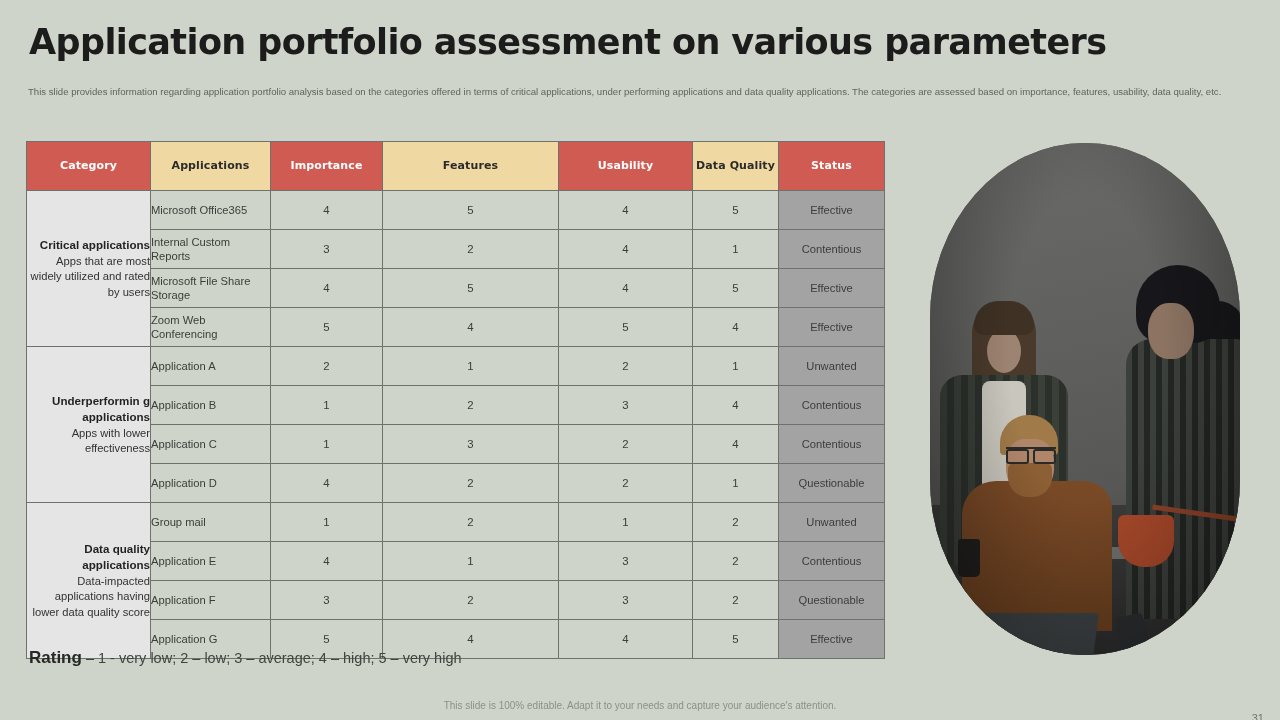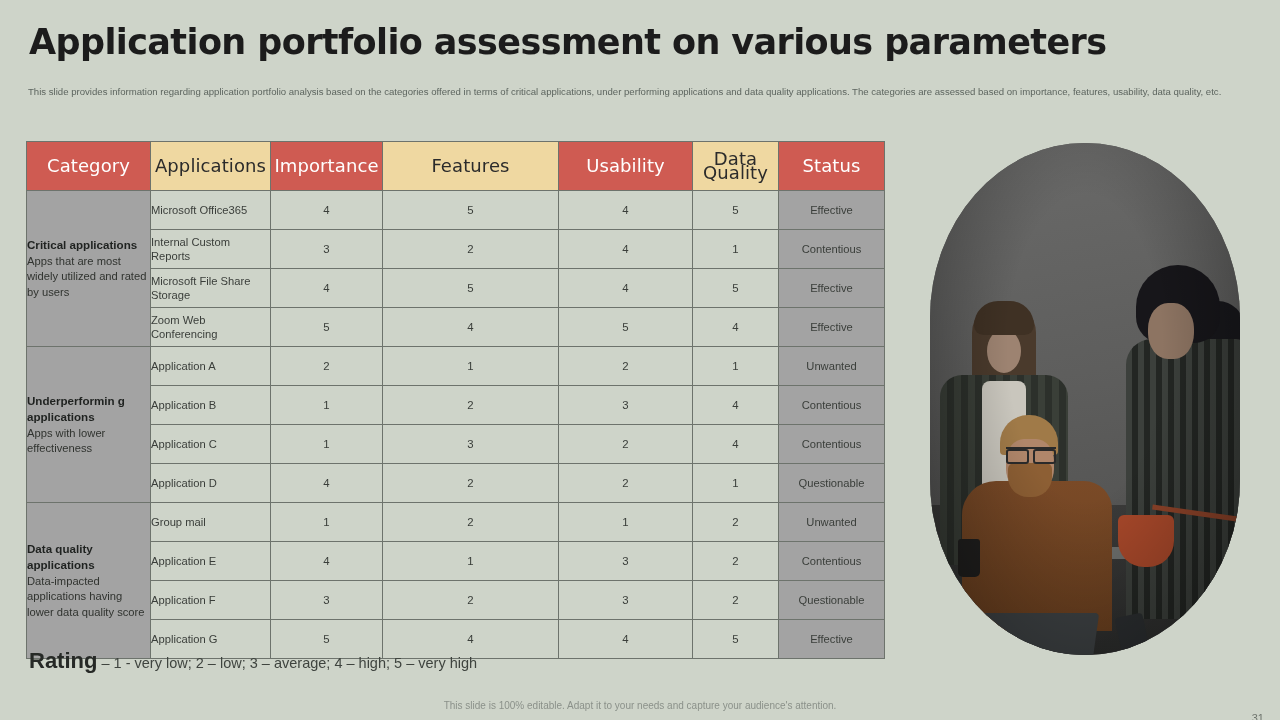--- a/index.html
+++ b/index.html
@@ -58,32 +58,32 @@
   }
   table.apt td, table.apt th {
     border: 1px solid #6d736c;
     padding: 0;
     vertical-align: middle;
   }
 
   thead th {
     height: 48px;
     font-family: "DejaVu Sans", sans-serif;
-    font-size: 18px;
-    font-weight: normal;
+    font-size: 11px;
+    font-weight: bold;
     letter-spacing: 0.1px;
     text-align: center;
     line-height: 14px;
   }
   th.hr { background: #cf5b52; color: #ffffff; }
   th.ht { background: #efd8a1; color: #2b2b2b; margin-left: 26px; }
 
   td.cat {
-    background: #a3a3a3;
-    text-align: left;
+    background: #e5e5e5;
+    text-align: right;
     font-size: 11.2px;
     color: #30332f;
     line-height: 15.5px;
     padding: 4px 8px;
   }
   td.cat b {
     font-weight: bold;
     font-size: 11.6px;
     color: #1f2220;
   }
@@ -113,21 +113,21 @@
   
   .rating {
     position: absolute;
     left: 29px;
     top: 648px;
     font-size: 14.5px;
     color: #3f443f;
     white-space: nowrap;
   }
   .rating b {
-    font-size: 22px;
+    font-size: 17px;
     font-weight: bold;
     color: #262926;
   }
 
   
   .footer-note {
     position: absolute;
     left: 0; right: 0;
     top: 700px;
     text-align: center;

